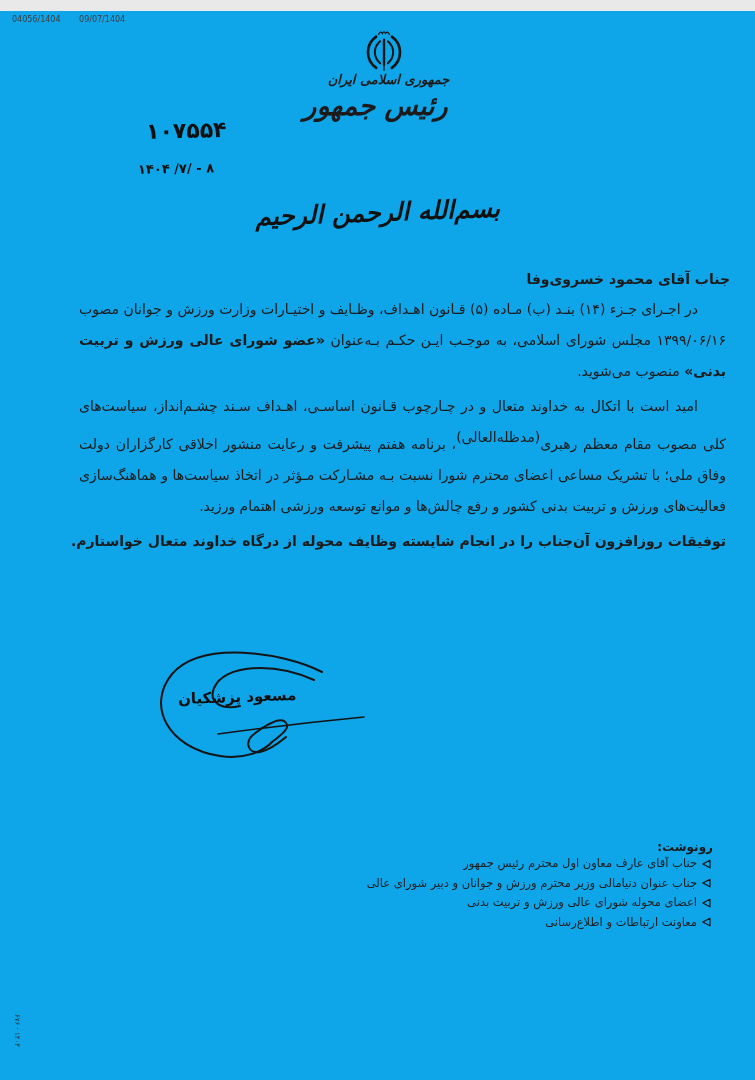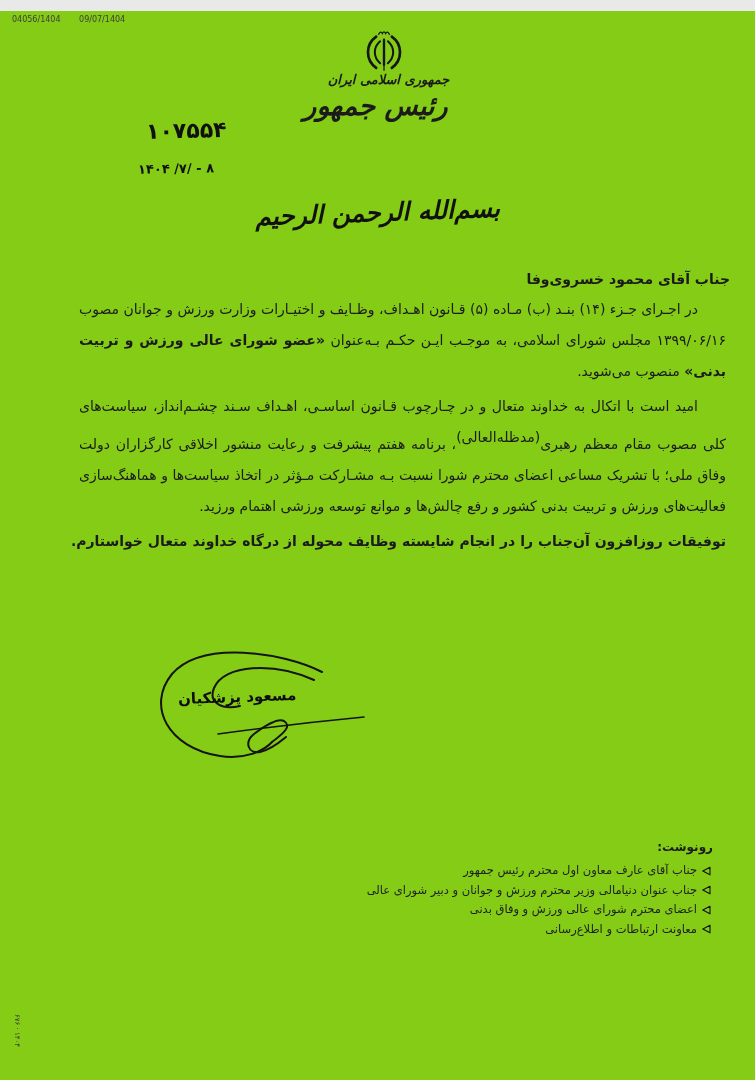--- a/index.html
+++ b/index.html
@@ -1,18 +1,18 @@
 <!DOCTYPE html>
 <html lang="fa"><head>
 <meta charset="utf-8">
 <style>
   html,body { margin:0; padding:0; background:#ffffff; }
   .page {
     position:relative; width:755px; height:1080px;
-    background:#84cc16; overflow:hidden;
+    background:#0ea5e9; overflow:hidden;
     font-family:"DejaVu Sans", sans-serif; color:#1b1b1b;
   }
   .topbar { position:absolute; top:0; left:0; right:0; height:11px; background:#e9e9e9; }
   .refs { position:absolute; top:15px; left:12px; font-size:8px; color:#3d3d3d; direction:ltr; }
   .refs span + span { margin-left:16px; }
 
   .emblem { position:absolute; top:27px; left:359px; }
 
   .header-org {
     position:absolute; top:72px; left:0; width:100%; text-align:center;
@@ -48,21 +48,21 @@
   .p3 { margin-top:4px; font-size:13px; white-space:nowrap; text-align:right; overflow:visible;font-weight:bold; }
 
   .sig { position:absolute; top:648px; left:152px; width:280px; height:125px; }
   .sig svg { position:absolute; top:0; left:0; }
   .sig-name {
     position:absolute; top:40px; left:26px; font-weight:bold; font-size:15px;
     transform:rotate(-2deg); direction:rtl; color:#0d0d0d;
   }
 
   .cc { position:absolute; top:840px; right:42px; direction:rtl; text-align:right; }
-  .cc-title { font-weight:bold; font-size:12px; margin-bottom:7px; }
+  .cc-title { font-weight:bold; font-size:12px; }
   .cc-item { display:flex; align-items:center; gap:4px; font-size:11.5px; line-height:19.5px; padding-right:2px; color:#1e1e1e; }
   .cc-item .bullet { flex:0 0 auto; display:inline-flex; }
 
   .edge-code {
     position:absolute; top:1014px; left:21px; transform:rotate(90deg);
     transform-origin:0 0; font-size:7px; color:#333; white-space:nowrap; direction:ltr;
     letter-spacing:1px;
   }
 </style>
 </head>
@@ -143,21 +143,21 @@
       </span>
       <span>جناب عنوان دنیامالی وزیر محترم ورزش و جوانان و دبیر شورای عالی</span>
     </div>
 
     <div class="cc-item">
       <span class="bullet">
         <svg width="10" height="10" viewBox="0 0 10 10">
             <path d="M9,1.2 L1.8,5 L9,8.8 Z" fill="none" stroke="#111" stroke-width="1.1" stroke-linejoin="round"></path>
           </svg>
       </span>
-      <span>اعضای محترم شورای عالی ورزش و وفاق بدنی</span>
+      <span>اعضای محوله شورای عالی ورزش و تربیت بدنی</span>
     </div>
 
     <div class="cc-item">
       <span class="bullet">
         <svg width="10" height="10" viewBox="0 0 10 10">
             <path d="M9,1.2 L1.8,5 L9,8.8 Z" fill="none" stroke="#111" stroke-width="1.1" stroke-linejoin="round"></path>
           </svg>
       </span>
       <span>معاونت ارتباطات و اطلاع‌رسانی</span>
     </div>

